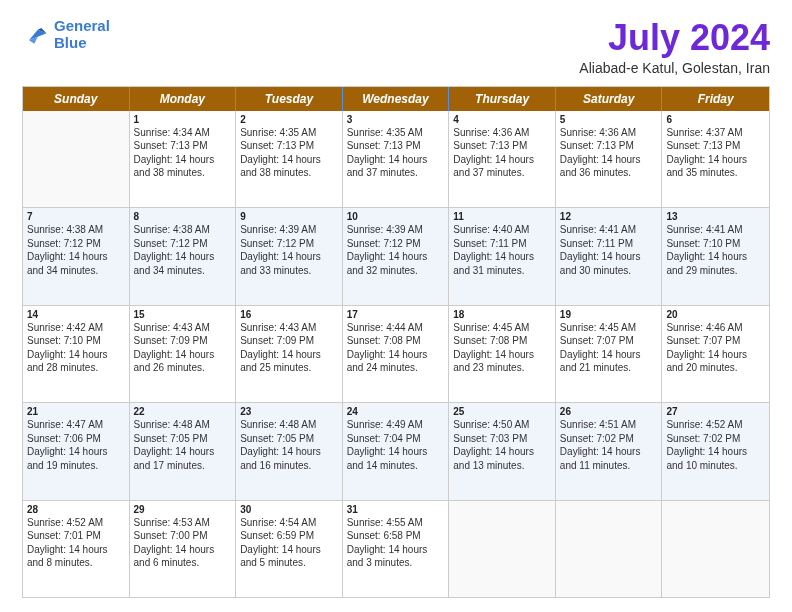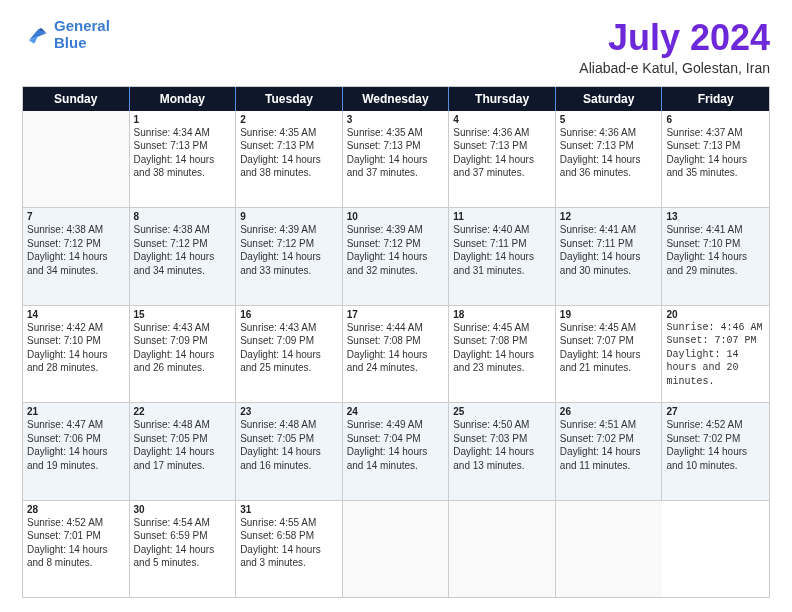--- a/index.html
+++ b/index.html
@@ -57,21 +57,22 @@
     }
     .calendar {
       flex: 1;
       display: flex;
       flex-direction: column;
       border: 1px solid #ccc;
     }
     .cal-header {
       display: grid;
       grid-template-columns: repeat(7, 1fr);
-      background: #0f172a;
+      background: #a16207;
+      font-style: italic;
     }
     .cal-header-cell {
       color: #fff;
       font-size: 12px;
       font-weight: bold;
       text-align: center;
       padding: 5px 2px;
       border-right: 1px solid #5590e0;
     }
     .cal-header-cell:last-child { border-right: none; }
@@ -260,21 +261,21 @@
 Daylight: 14 hours and 23 minutes.</div>
           </div>
           <div class="cal-cell">
             <div class="day-num">19</div>
             <div class="cell-info" style="white-space: pre-line;">Sunrise: 4:45 AM
 Sunset: 7:07 PM
 Daylight: 14 hours and 21 minutes.</div>
           </div>
           <div class="cal-cell">
             <div class="day-num">20</div>
-            <div class="cell-info" style="white-space: pre-line; font-family: Liberation Mono, monospace;">Sunrise: 4:46 AM
+            <div class="cell-info" style="white-space: pre-line;">Sunrise: 4:46 AM
 Sunset: 7:07 PM
 Daylight: 14 hours and 20 minutes.</div>
           </div>
         </div>
         <div class="cal-row">
           <div class="cal-cell">
             <div class="day-num">21</div>
             <div class="cell-info" style="white-space: pre-line;">Sunrise: 4:47 AM
 Sunset: 7:06 PM
 Daylight: 14 hours and 19 minutes.</div>
@@ -315,20 +316,26 @@
 Sunset: 7:02 PM
 Daylight: 14 hours and 10 minutes.</div>
           </div>
         </div>
         <div class="cal-row">
           <div class="cal-cell">
             <div class="day-num">28</div>
             <div class="cell-info" style="white-space: pre-line;">Sunrise: 4:52 AM
 Sunset: 7:01 PM
 Daylight: 14 hours and 8 minutes.</div>
+          </div>
+          <div class="cal-cell">
+            <div class="day-num">29</div>
+            <div class="cell-info" style="white-space: pre-line;">Sunrise: 4:53 AM
+Sunset: 7:00 PM
+Daylight: 14 hours and 6 minutes.</div>
           </div>
           <div class="cal-cell">
             <div class="day-num">30</div>
             <div class="cell-info" style="white-space: pre-line;">Sunrise: 4:54 AM
 Sunset: 6:59 PM
 Daylight: 14 hours and 5 minutes.</div>
           </div>
           <div class="cal-cell">
             <div class="day-num">31</div>
             <div class="cell-info" style="white-space: pre-line;">Sunrise: 4:55 AM

